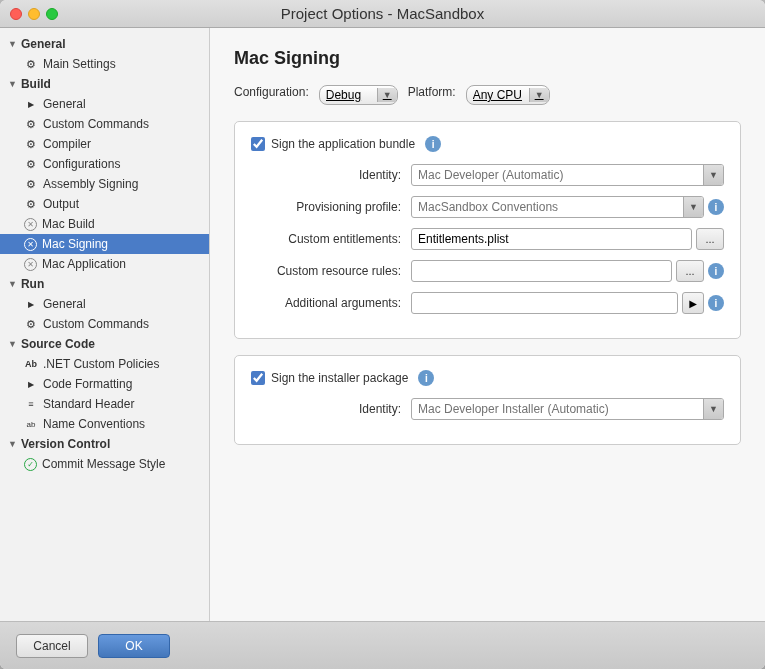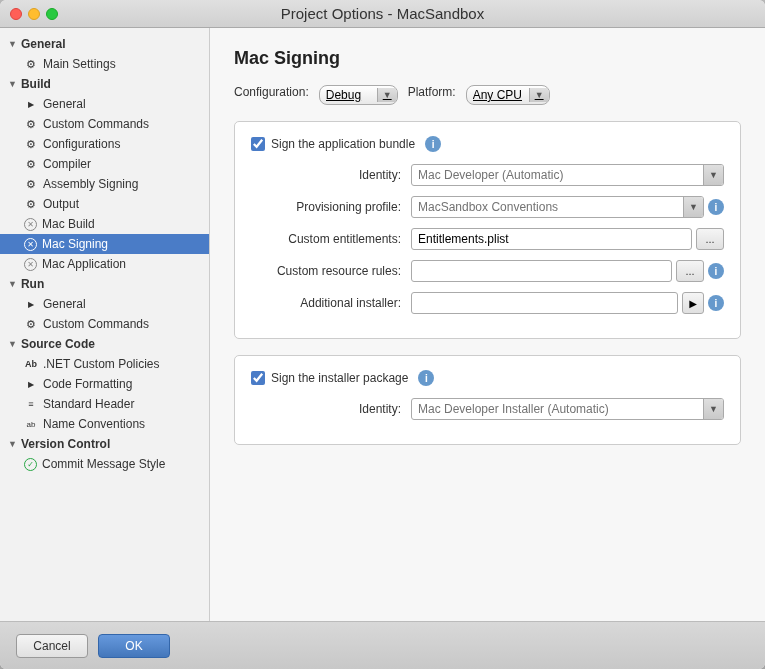--- a/index.html
+++ b/index.html
@@ -325,25 +325,25 @@
       <div class="sidebar-item">
         <span class="icon" style="font-size:8px;">▶</span>
         <span>General</span>
       </div>
       <div class="sidebar-item">
         <span class="icon gear-icon"></span>
         <span>Custom Commands</span>
       </div>
       <div class="sidebar-item">
         <span class="icon gear-icon"></span>
+        <span>Compiler</span>
+      </div>
+      <div class="sidebar-item">
+        <span class="icon gear-icon"></span>
         <span>Configurations</span>
-      </div>
-      <div class="sidebar-item">
-        <span class="icon gear-icon"></span>
-        <span>Compiler</span>
       </div>
       <div class="sidebar-item">
         <span class="icon gear-icon"></span>
         <span>Assembly Signing</span>
       </div>
       <div class="sidebar-item">
         <span class="icon gear-icon"></span>
         <span>Output</span>
       </div>
       <div class="sidebar-item">
@@ -457,21 +457,21 @@
         </div>
 
         <div class="form-row">
           <span class="form-row-label">Custom resource rules:</span>
           <input type="text" class="form-input" style="">
           <button class="btn-small">...</button>
           <span class="info-icon" style="margin-left:4px;">i</span>
         </div>
 
         <div class="form-row">
-          <span class="form-row-label">Additional installer:</span>
+          <span class="form-row-label">Additional arguments:</span>
           <input type="text" class="form-input" style="">
           <button class="btn-play">▶</button>
           <span class="info-icon" style="margin-left:4px;">i</span>
         </div>
       </div>
 
       <div class="form-section">
         <div class="checkbox-row">
           <input type="checkbox" checked="" style="">
           <span class="checkbox-label">Sign the installer package</span>

